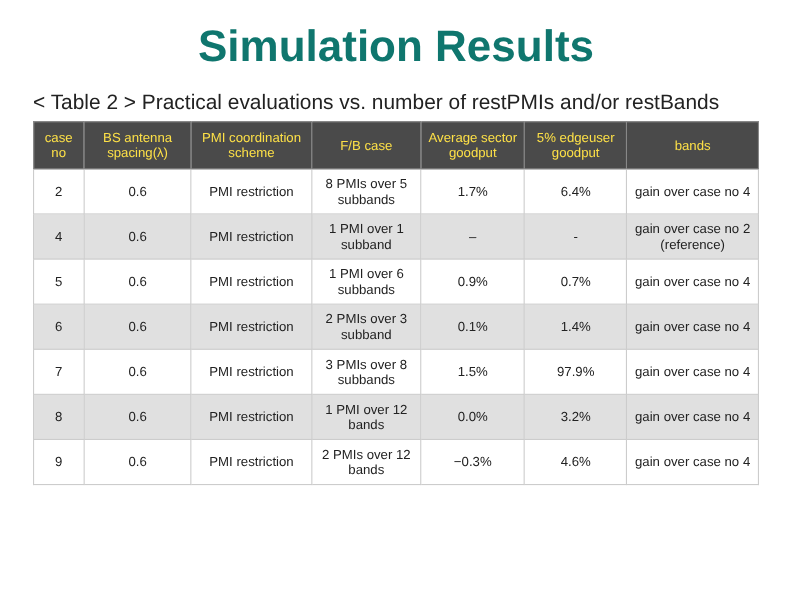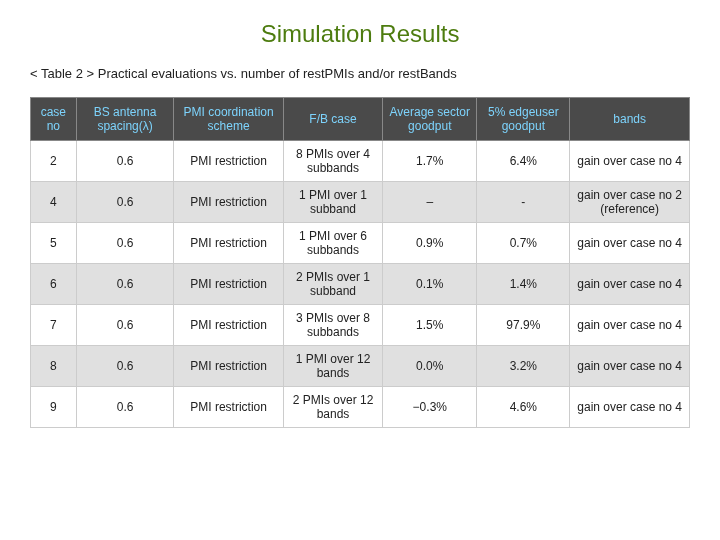--- a/index.html
+++ b/index.html
@@ -5,38 +5,38 @@
     * { box-sizing: border-box; margin: 0; padding: 0; }
     body {
       background: #ffffff;
       font-family: Arial, Helvetica, sans-serif;
       width: 720px;
       min-height: 540px;
       padding: 20px 30px;
     }
     h1 {
       text-align: center;
-      font-size: 24px;
-      font-weight: normal;
-      color: #4d7c0f;
+      font-size: 40px;
+      font-weight: bold;
+      color: #0f766e;
       margin-bottom: 18px;
     }
     .subtitle {
-      font-size: 13px;
+      font-size: 19px;
       color: #222;
-      margin-bottom: 16px;
+      margin-bottom: 5px;
     }
     table {
       width: 100%;
       border-collapse: collapse;
       font-size: 12px;
     }
     thead tr th {
       background: #4a4a4a;
-      color: #7dd3fc;
+      color: #fde047;
       padding: 7px 6px;
       text-align: center;
       border: 1px solid #888;
       font-weight: normal;
     }
     tbody tr td {
       padding: 6px 6px;
       text-align: center;
       border: 1px solid #ccc;
       color: #222;
@@ -64,21 +64,21 @@
       <th>Average sector goodput</th>
       <th>5% edgeuser goodput</th>
       <th>bands</th>
     </tr>
   </thead>
   <tbody id="table-body">
   <tr>
         <td>2</td>
         <td>0.6</td>
         <td>PMI restriction</td>
-        <td>8 PMIs over 4 subbands</td>
+        <td>8 PMIs over 5 subbands</td>
         <td>1.7%</td>
         <td>6.4%</td>
         <td>gain over case no 4</td>
       </tr>
       <tr>
         <td>4</td>
         <td>0.6</td>
         <td>PMI restriction</td>
         <td>1 PMI over 1 subband</td>
         <td>–</td>
@@ -91,21 +91,21 @@
         <td>PMI restriction</td>
         <td>1 PMI over 6 subbands</td>
         <td>0.9%</td>
         <td>0.7%</td>
         <td>gain over case no 4</td>
       </tr>
       <tr>
         <td>6</td>
         <td>0.6</td>
         <td>PMI restriction</td>
-        <td>2 PMIs over 1 subband</td>
+        <td>2 PMIs over 3 subband</td>
         <td>0.1%</td>
         <td>1.4%</td>
         <td>gain over case no 4</td>
       </tr>
       <tr>
         <td>7</td>
         <td>0.6</td>
         <td>PMI restriction</td>
         <td>3 PMIs over 8 subbands</td>
         <td>1.5%</td>

